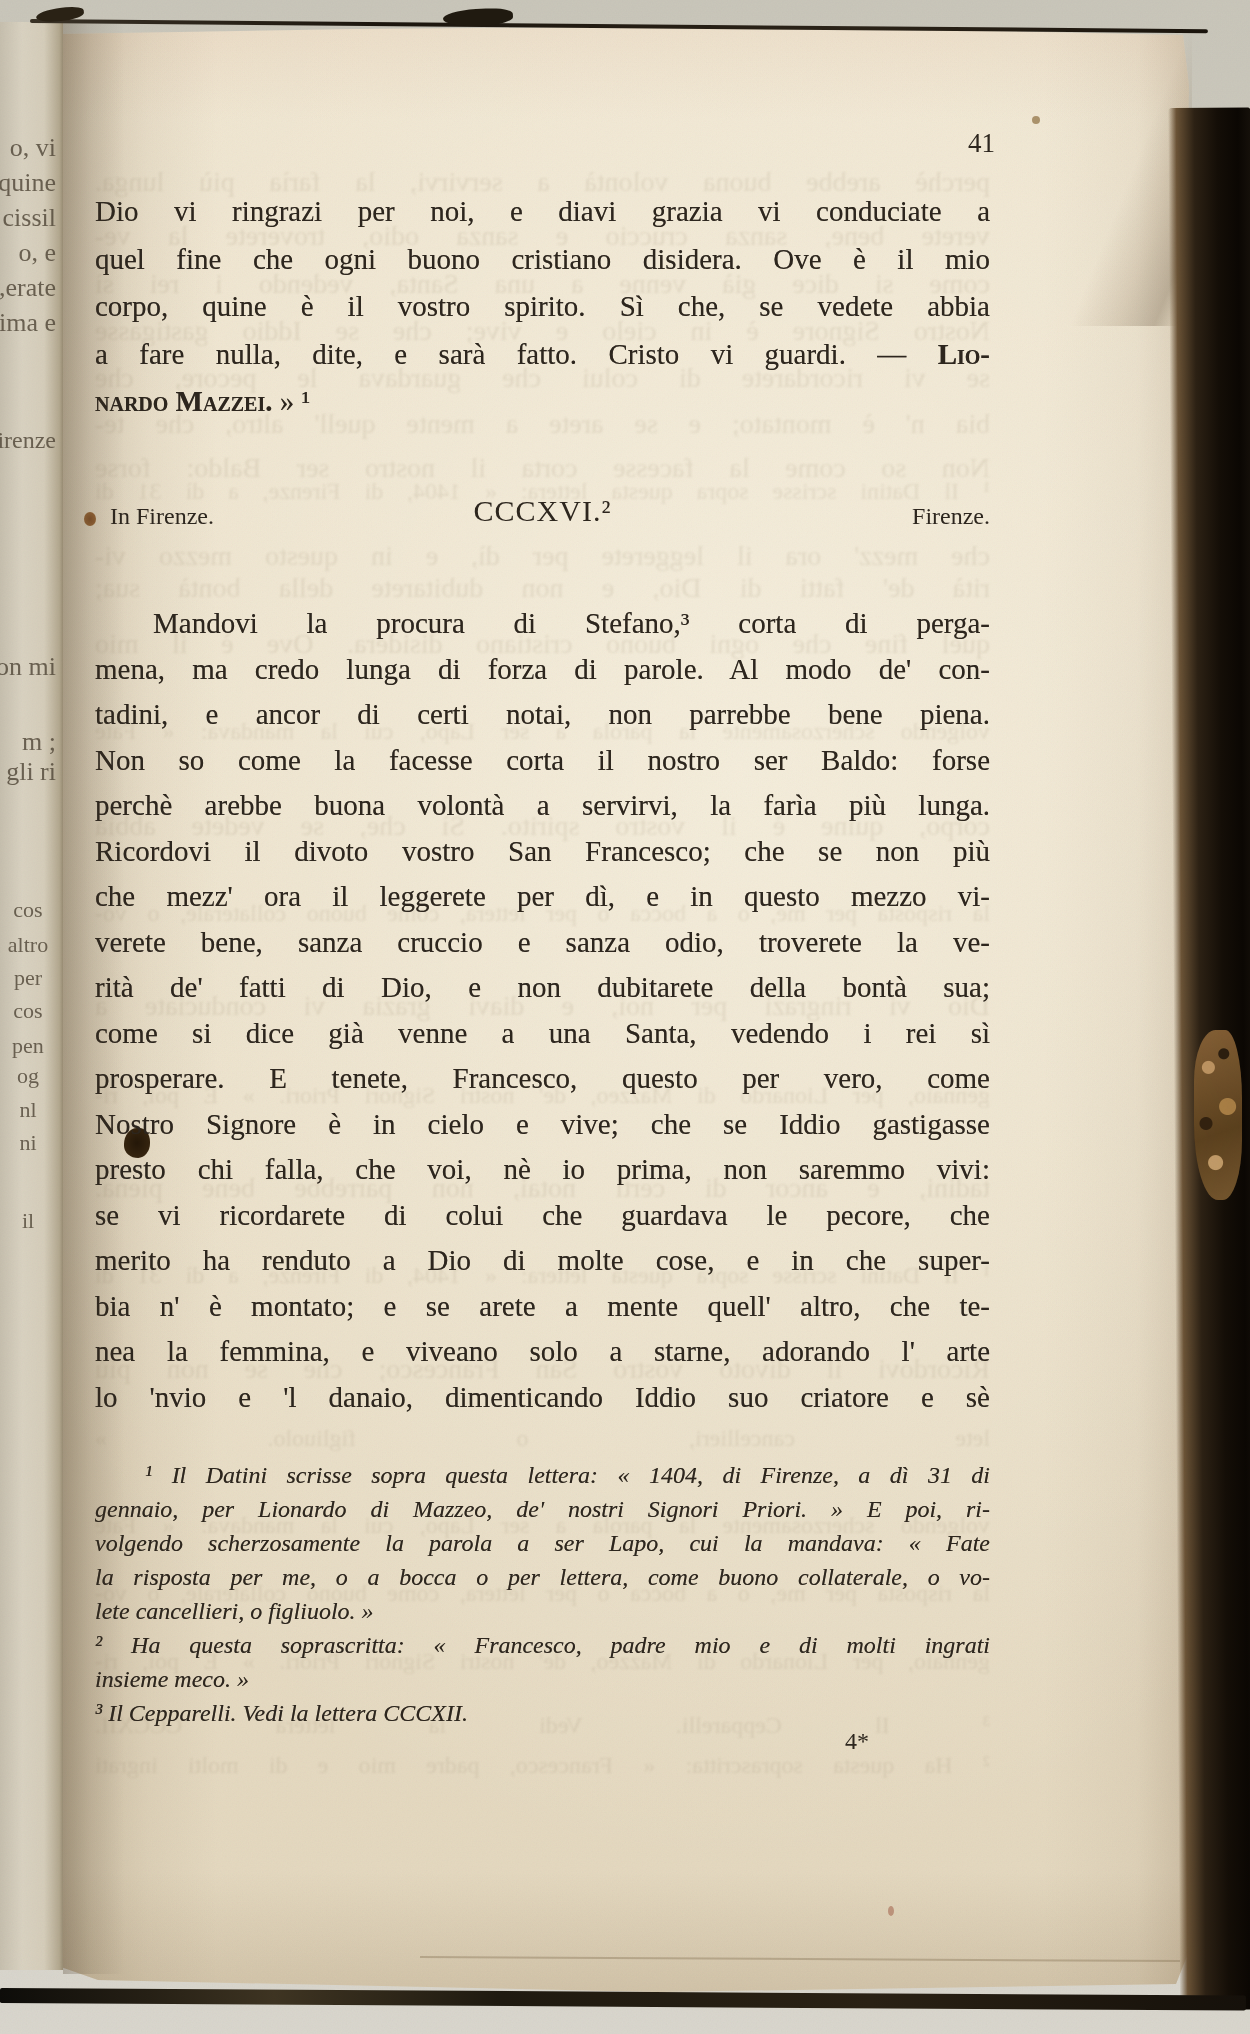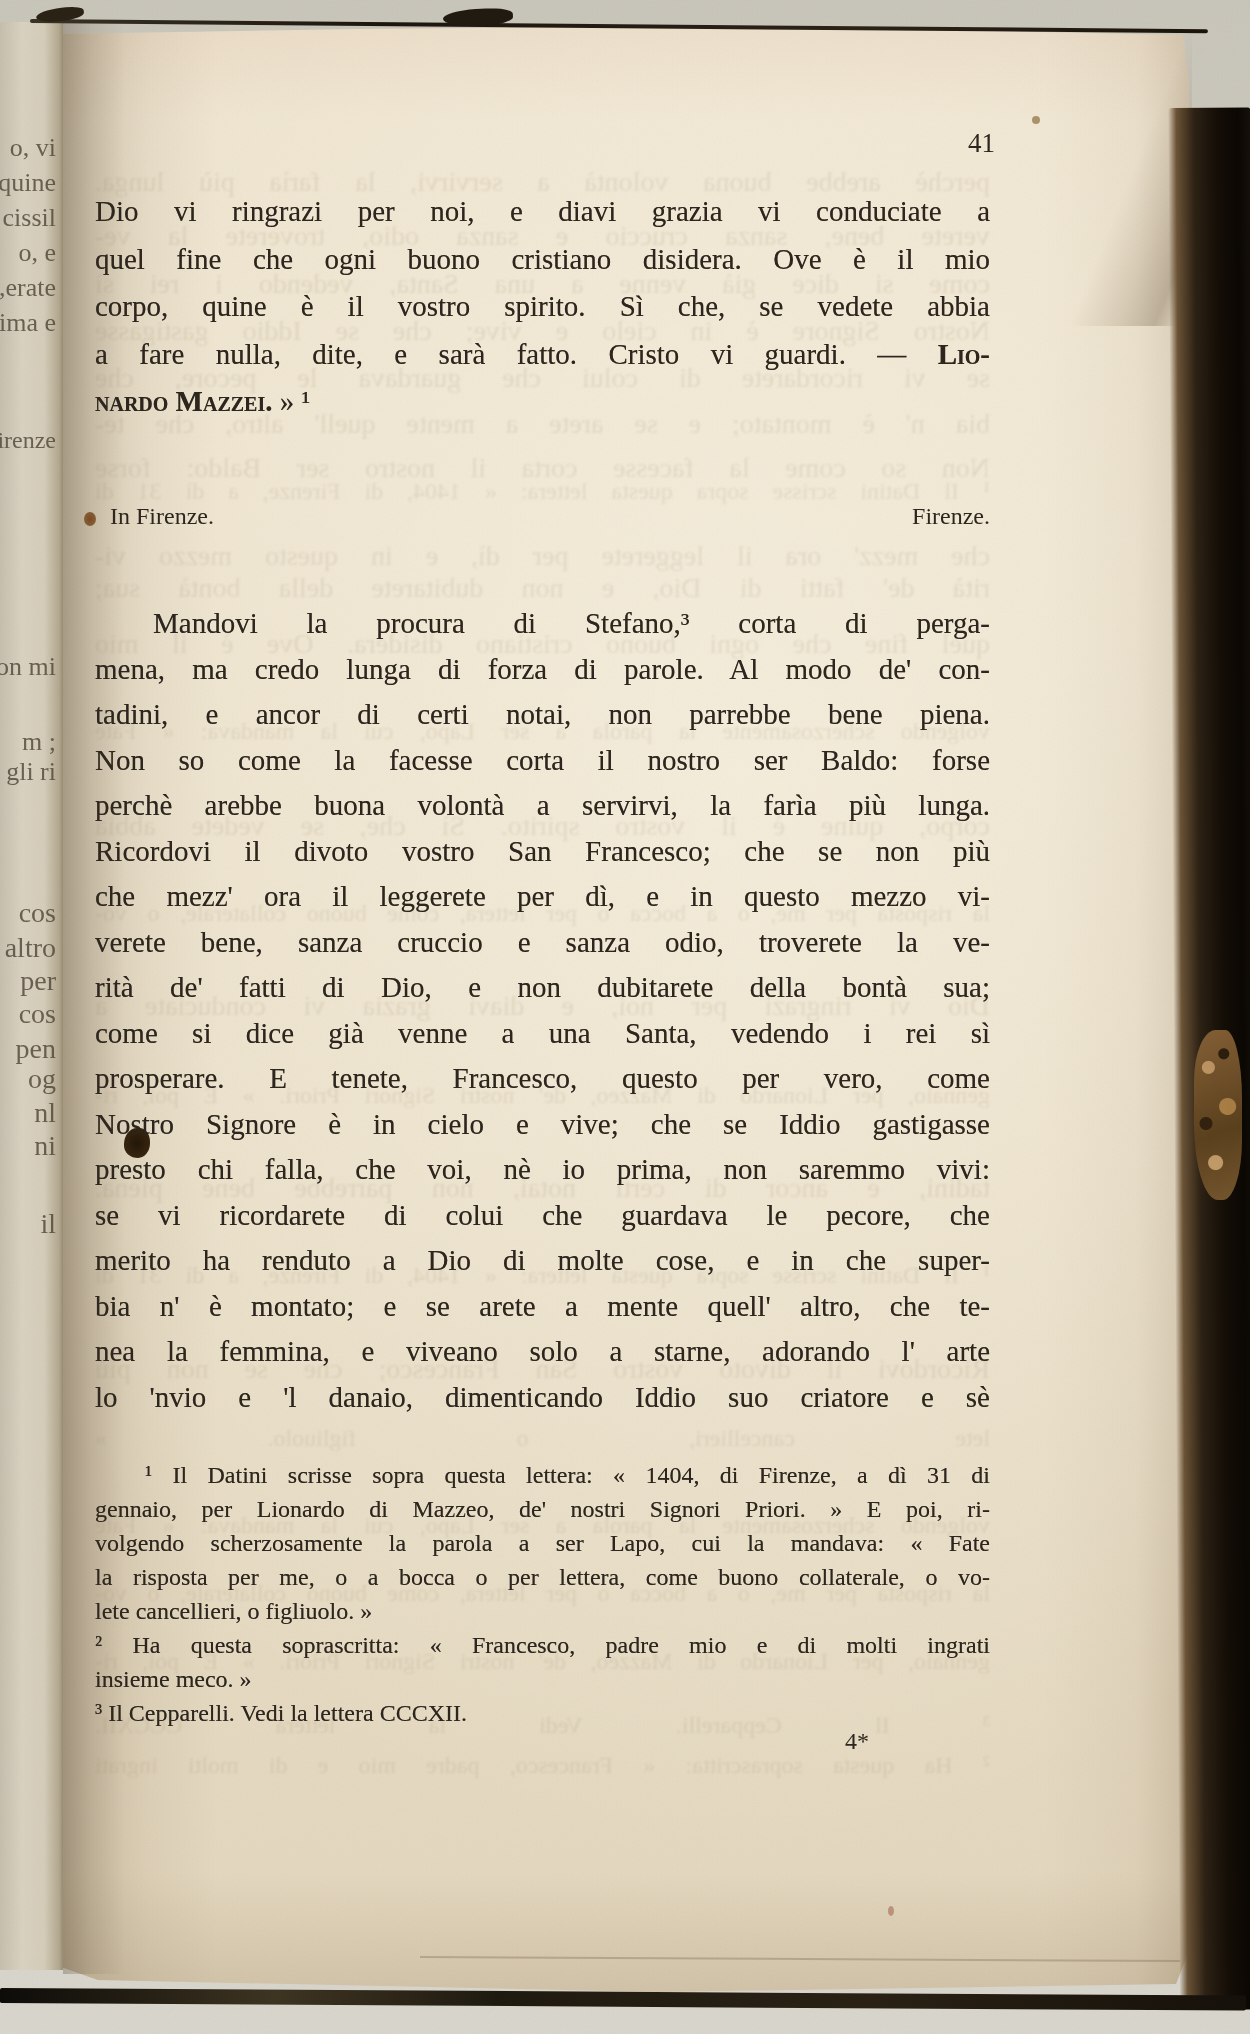--- a/index.html
+++ b/index.html
@@ -19,41 +19,41 @@
       1127px 560px,1133px 740px,1126px 920px,1134px 1100px,1128px 1280px,1134px 1460px,
       1127px 1640px,1133px 1820px,1129px 1930px,1118px 1958px,600px 1966px,40px 1954px,0 1940px);}
   .curl{position:absolute;left:1058px;top:26px;width:134px;height:300px;
     background:linear-gradient(112deg,rgba(0,0,0,0) 52%,rgba(120,95,65,.16) 70%,rgba(90,70,45,.28) 85%,rgba(232,220,194,.55) 96%);}
   
   .ln{position:absolute;left:95px;width:895px;font-size:29px;line-height:38px;color:#2d261e;
     text-shadow:0 0 .6px rgba(45,38,30,.55);}
   .j{text-align:justify;text-align-last:justify;}
   .ind{text-indent:58px;}
   .ind-f{text-indent:50px;}
-  .fn{font-size:24px;line-height:30px;}
+  .fn{font-size:24px;line-height:30px;font-style:italic;}
   .sc{font-variant:small-caps;font-weight:bold;}
   .running-title{position:absolute;top:133px;left:95px;width:895px;text-align:center;
     font-size:21px;letter-spacing:3px;word-spacing:7px;color:#2d261e;text-shadow:0 0 .6px rgba(45,38,30,.5);}
   .page-num{position:absolute;top:128px;left:900px;width:95px;text-align:right;font-size:27px;color:#2d261e;}
   .meta-left{position:absolute;top:503px;left:110px;font-size:24px;color:#2d261e;}
   .meta-center{position:absolute;top:494px;left:95px;width:895px;text-align:center;
     font-size:30px;letter-spacing:1px;color:#2d261e;}
   .meta-right{position:absolute;top:503px;left:95px;width:895px;text-align:right;font-size:24px;color:#2d261e;}
   .sig{position:absolute;top:1728px;left:845px;font-size:24px;color:#2d261e;}
   
   .g{position:absolute;left:95px;width:895px;height:34px;overflow:hidden;font-size:28px;
     color:#8b7b5f;opacity:.15;filter:blur(1.1px);transform:scaleX(-1);
     text-align:justify;text-align-last:justify;}
   .g.sm{font-size:24px;height:28px;}
   
   .strip{position:absolute;left:0;top:22px;width:63px;height:1948px;
     background:linear-gradient(90deg,#c6bfae,#d9d2c1 35%,#d5cdba 70%,#b3a88f 94%,#988c73);}
   .frag{position:absolute;left:0;width:56px;overflow:hidden;direction:rtl;text-align:right;
     white-space:nowrap;color:#4f4536;opacity:.8;filter:blur(.4px);font-size:26px;}
-  .f-sm{font-size:28px;}
+  .f-sm{font-size:22px;text-align:center;}
   .f-md{font-size:24px;}
   .fold{position:absolute;left:63px;top:22px;width:62px;height:1952px;
     background:linear-gradient(90deg,rgba(80,65,45,.30),rgba(80,65,45,.12) 45%,rgba(80,65,45,0));}
   
   .top-edge{position:absolute;left:30px;top:19px;width:1178px;height:4px;border-radius:2px;
     background:linear-gradient(90deg,#3a3226,#1c160e 30%,#2b2318 70%,#1a140c);
     transform:rotate(.5deg);transform-origin:0 0;}
   .top-blob{position:absolute;left:443px;top:9px;width:70px;height:17px;background:#201a10;
     border-radius:50% 40% 45% 55%;transform:rotate(-3deg);}
   .top-blob2{position:absolute;left:36px;top:8px;width:48px;height:13px;background:#2a2215;
@@ -130,20 +130,21 @@
 
   <div>
     <div class="ln j" style="top:192px">Dio vi ringrazi per noi, e diavi grazia vi conduciate a</div>
     <div class="ln j" style="top:240px">quel fine che ogni buono cristiano disidera. Ove è il mio</div>
     <div class="ln j" style="top:287px">corpo, quine è il vostro spirito. Sì che, se vedete abbia</div>
     <div class="ln j" style="top:335px"><span>a fare nulla, dite, e sarà fatto. Cristo vi guardi. — </span><span class="sc">Lio-</span></div>
     <div class="ln" style="top:382px"><span class="sc">nardo Mazzei. </span><span>» ¹</span></div>
   </div>
 
   <div class="meta-left">In Firenze.</div>
+  <div class="meta-center">CCCXVI.²</div>
   <div class="meta-right">Firenze.</div>
 
   <div>
     <div class="ln j ind" style="top:604px">Mandovi la procura di Stefano,³ corta di perga-</div>
     <div class="ln j" style="top:650px">mena, ma credo lunga di forza di parole. Al modo de' con-</div>
     <div class="ln j" style="top:695px">tadini, e ancor di certi notai, non parrebbe bene piena.</div>
     <div class="ln j" style="top:741px">Non so come la facesse corta il nostro ser Baldo: forse</div>
     <div class="ln j" style="top:786px">perchè arebbe buona volontà a servirvi, la farìa più lunga.</div>
     <div class="ln j" style="top:832px">Ricordovi il divoto vostro San Francesco; che se non più</div>
     <div class="ln j" style="top:877px">che mezz' ora il leggerete per dì, e in questo mezzo vi-</div>

